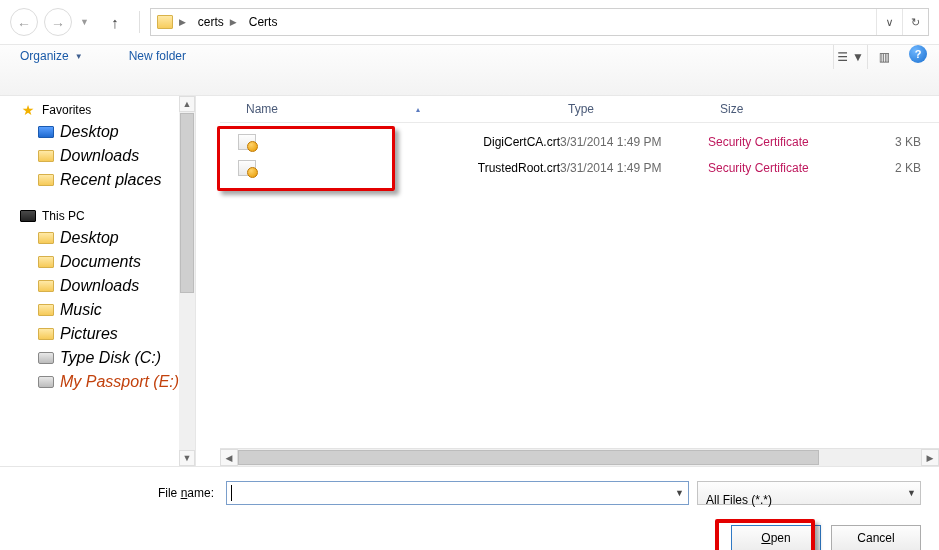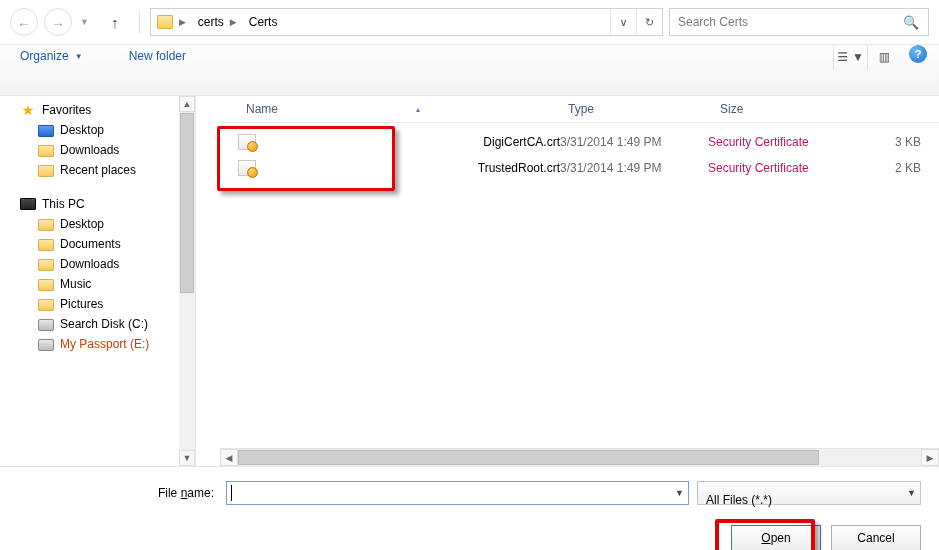--- a/index.html
+++ b/index.html
@@ -144,23 +144,24 @@
     padding: 4px 0;
     overflow: hidden;
     position: relative;
   }
   .nav-group-title {
     display: flex; align-items: center; gap: 6px;
     padding: 3px 6px 3px 20px;
     font-size: 12px;
   }
   .nav-item {
-    display: flex; align-items: flex-end; gap: 6px;
+    display: flex; align-items: center; gap: 6px;
     padding: 3px 6px 3px 38px;
-    font-size: 12px;
+    font-size: 16px;
+    font-style: italic;
   }
   .nav-icon {
     width: 16px; height: 14px;
     display: inline-flex; align-items: center; justify-content: center;
   }
   .ic-star { color: #f2b100; font-size: 14px; }
   .ic-folder {
     width: 16px; height: 12px;
     background: linear-gradient(to bottom,#ffe9a6,#f6ca58);
     border: 1px solid #d7b04a; border-radius: 1px;
@@ -337,24 +338,20 @@
     </div>
     <div class="bc-part">
       <span>Certs</span>
     </div>
     <div class="bc-right">
       <div class="bc-dropdown">∨</div>
       <div class="bc-refresh">↻</div>
     </div>
   </div>
 
-  <div class="search-box">
-    <span class="ph">Search Certs</span>
-    <span class="search-icon">🔍</span>
-  </div>
 </div>
 
 <div class="tool-row">
   <div class="tool-btn">
     <span>Organize</span>
     <span class="dd">▼</span>
   </div>
   <div class="tool-btn" style="margin-left:30px">
     <span>New folder</span>
   </div>
@@ -410,21 +407,21 @@
     <div class="nav-item">
         <span class="nav-icon ic-folder"></span>
         <span>Music</span>
       </div>
     <div class="nav-item">
         <span class="nav-icon ic-folder"></span>
         <span>Pictures</span>
       </div>
     <div class="nav-item">
         <span class="nav-icon ic-drive"></span>
-        <span>Search Disk (C:)</span>
+        <span>Type Disk (C:)</span>
       </div>
     <div class="nav-item nav-cut">
         <span class="nav-icon ic-drive"></span>
         <span>My Passport (E:)</span>
       </div>
 
     <div class="nav-vscroll">
       <div class="sbtn">▲</div>
       <div class="thumb"></div>
       <div class="track"></div>

